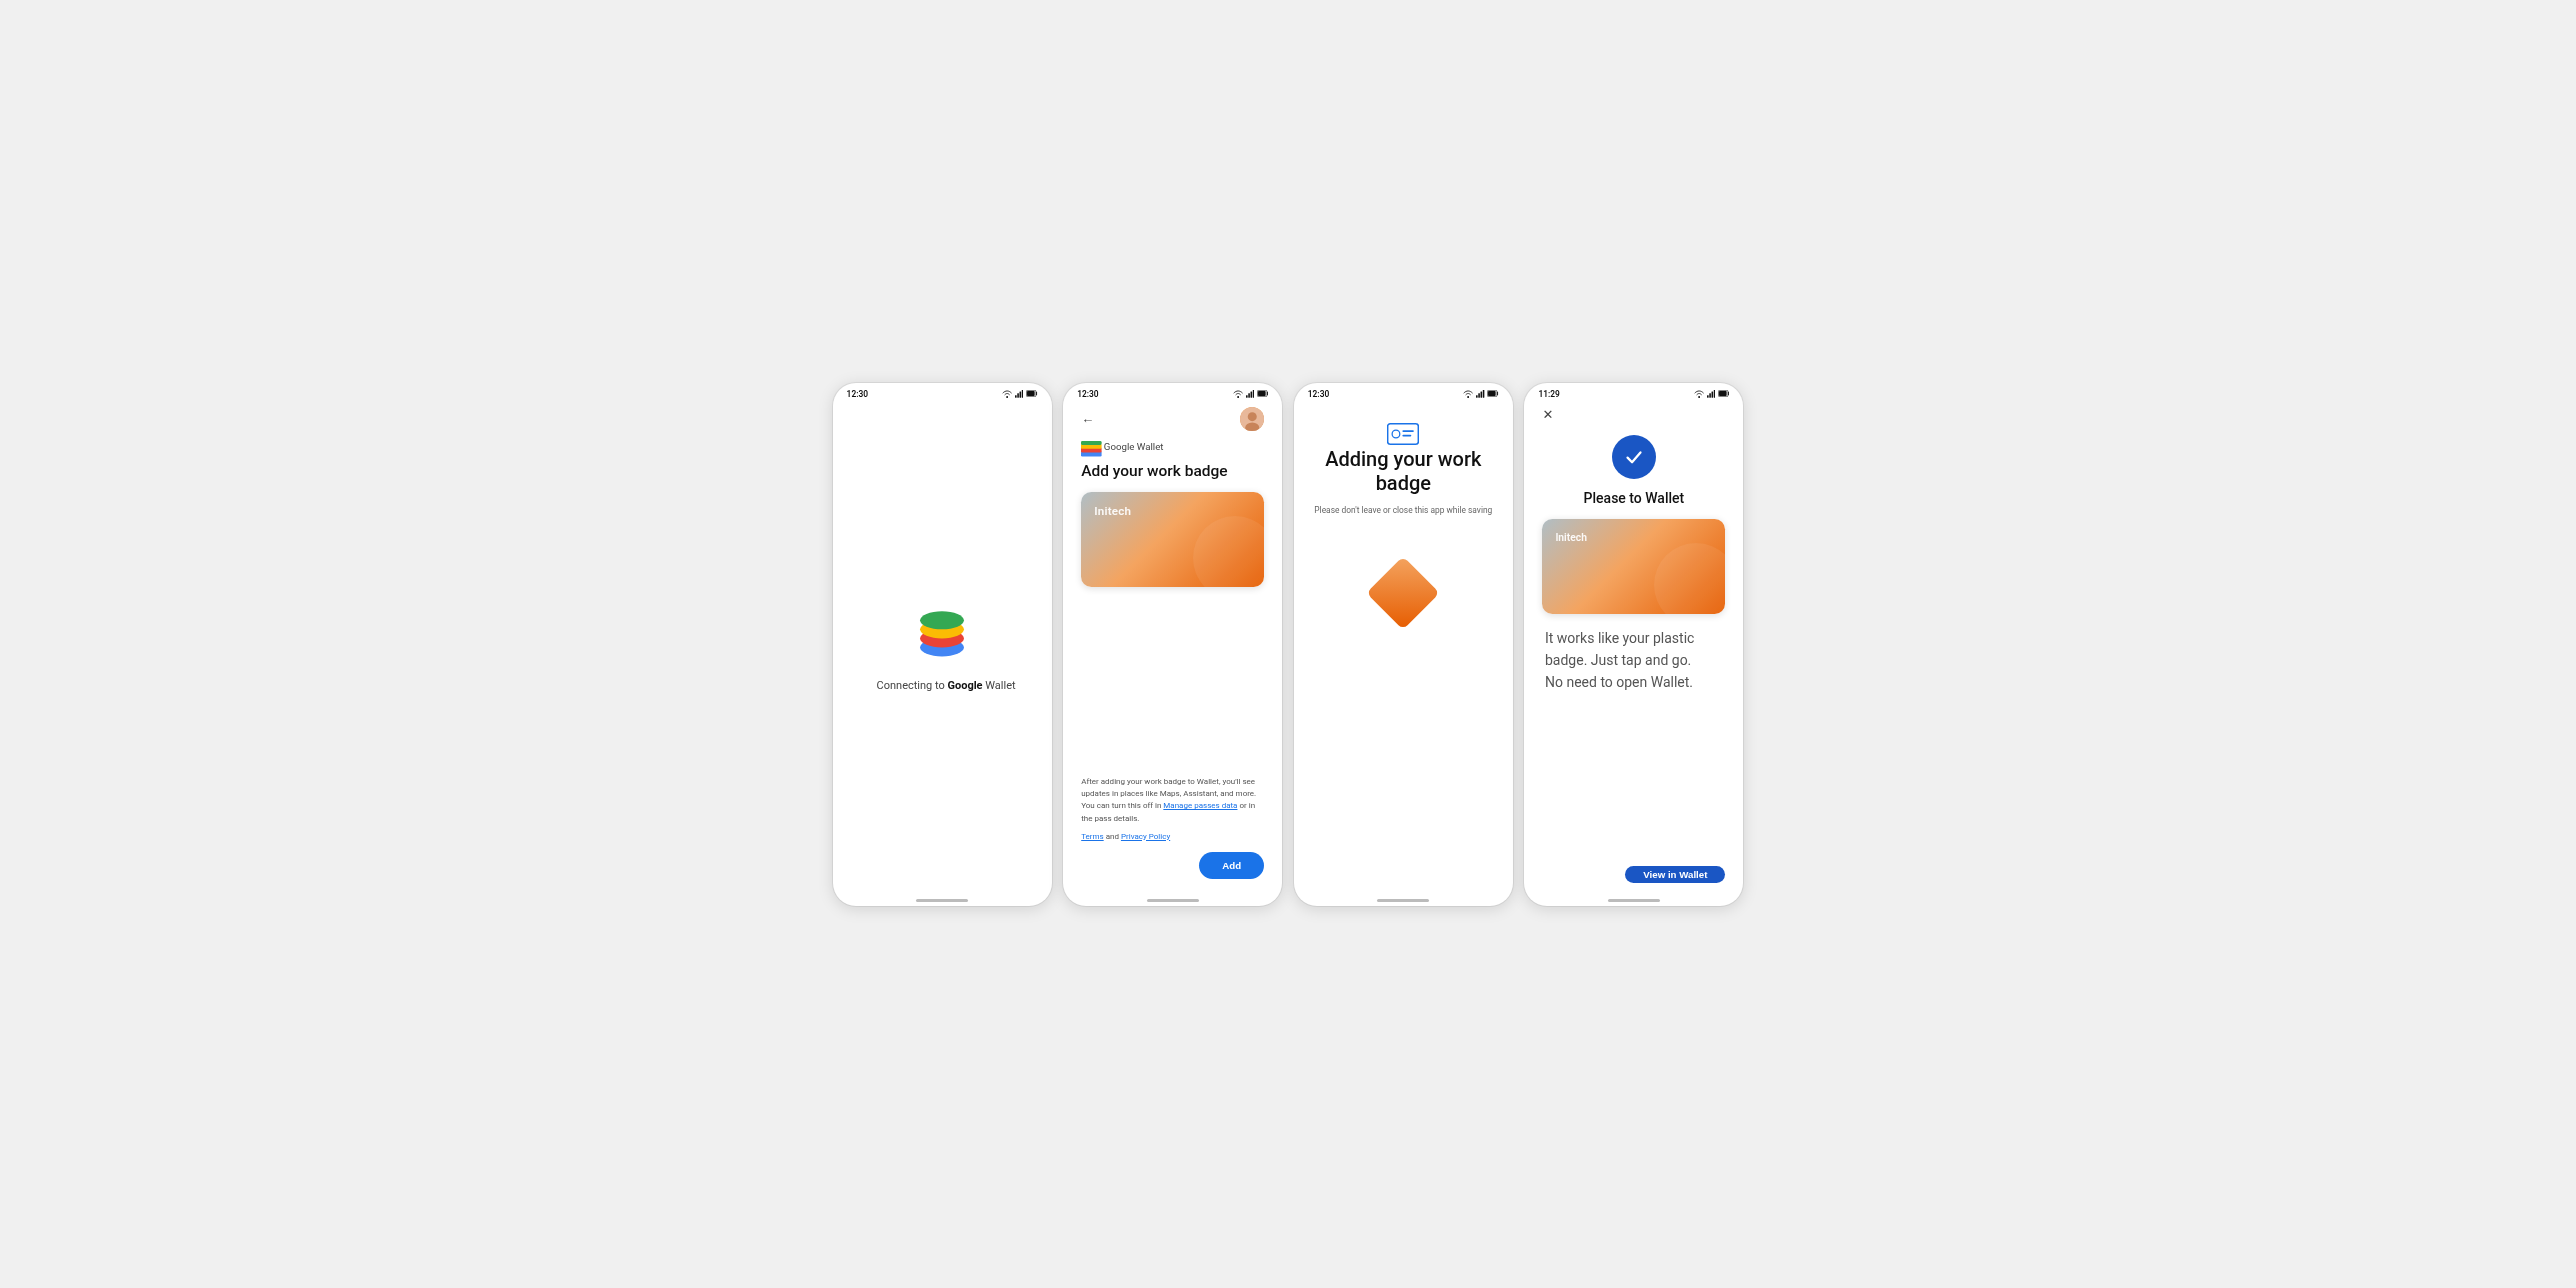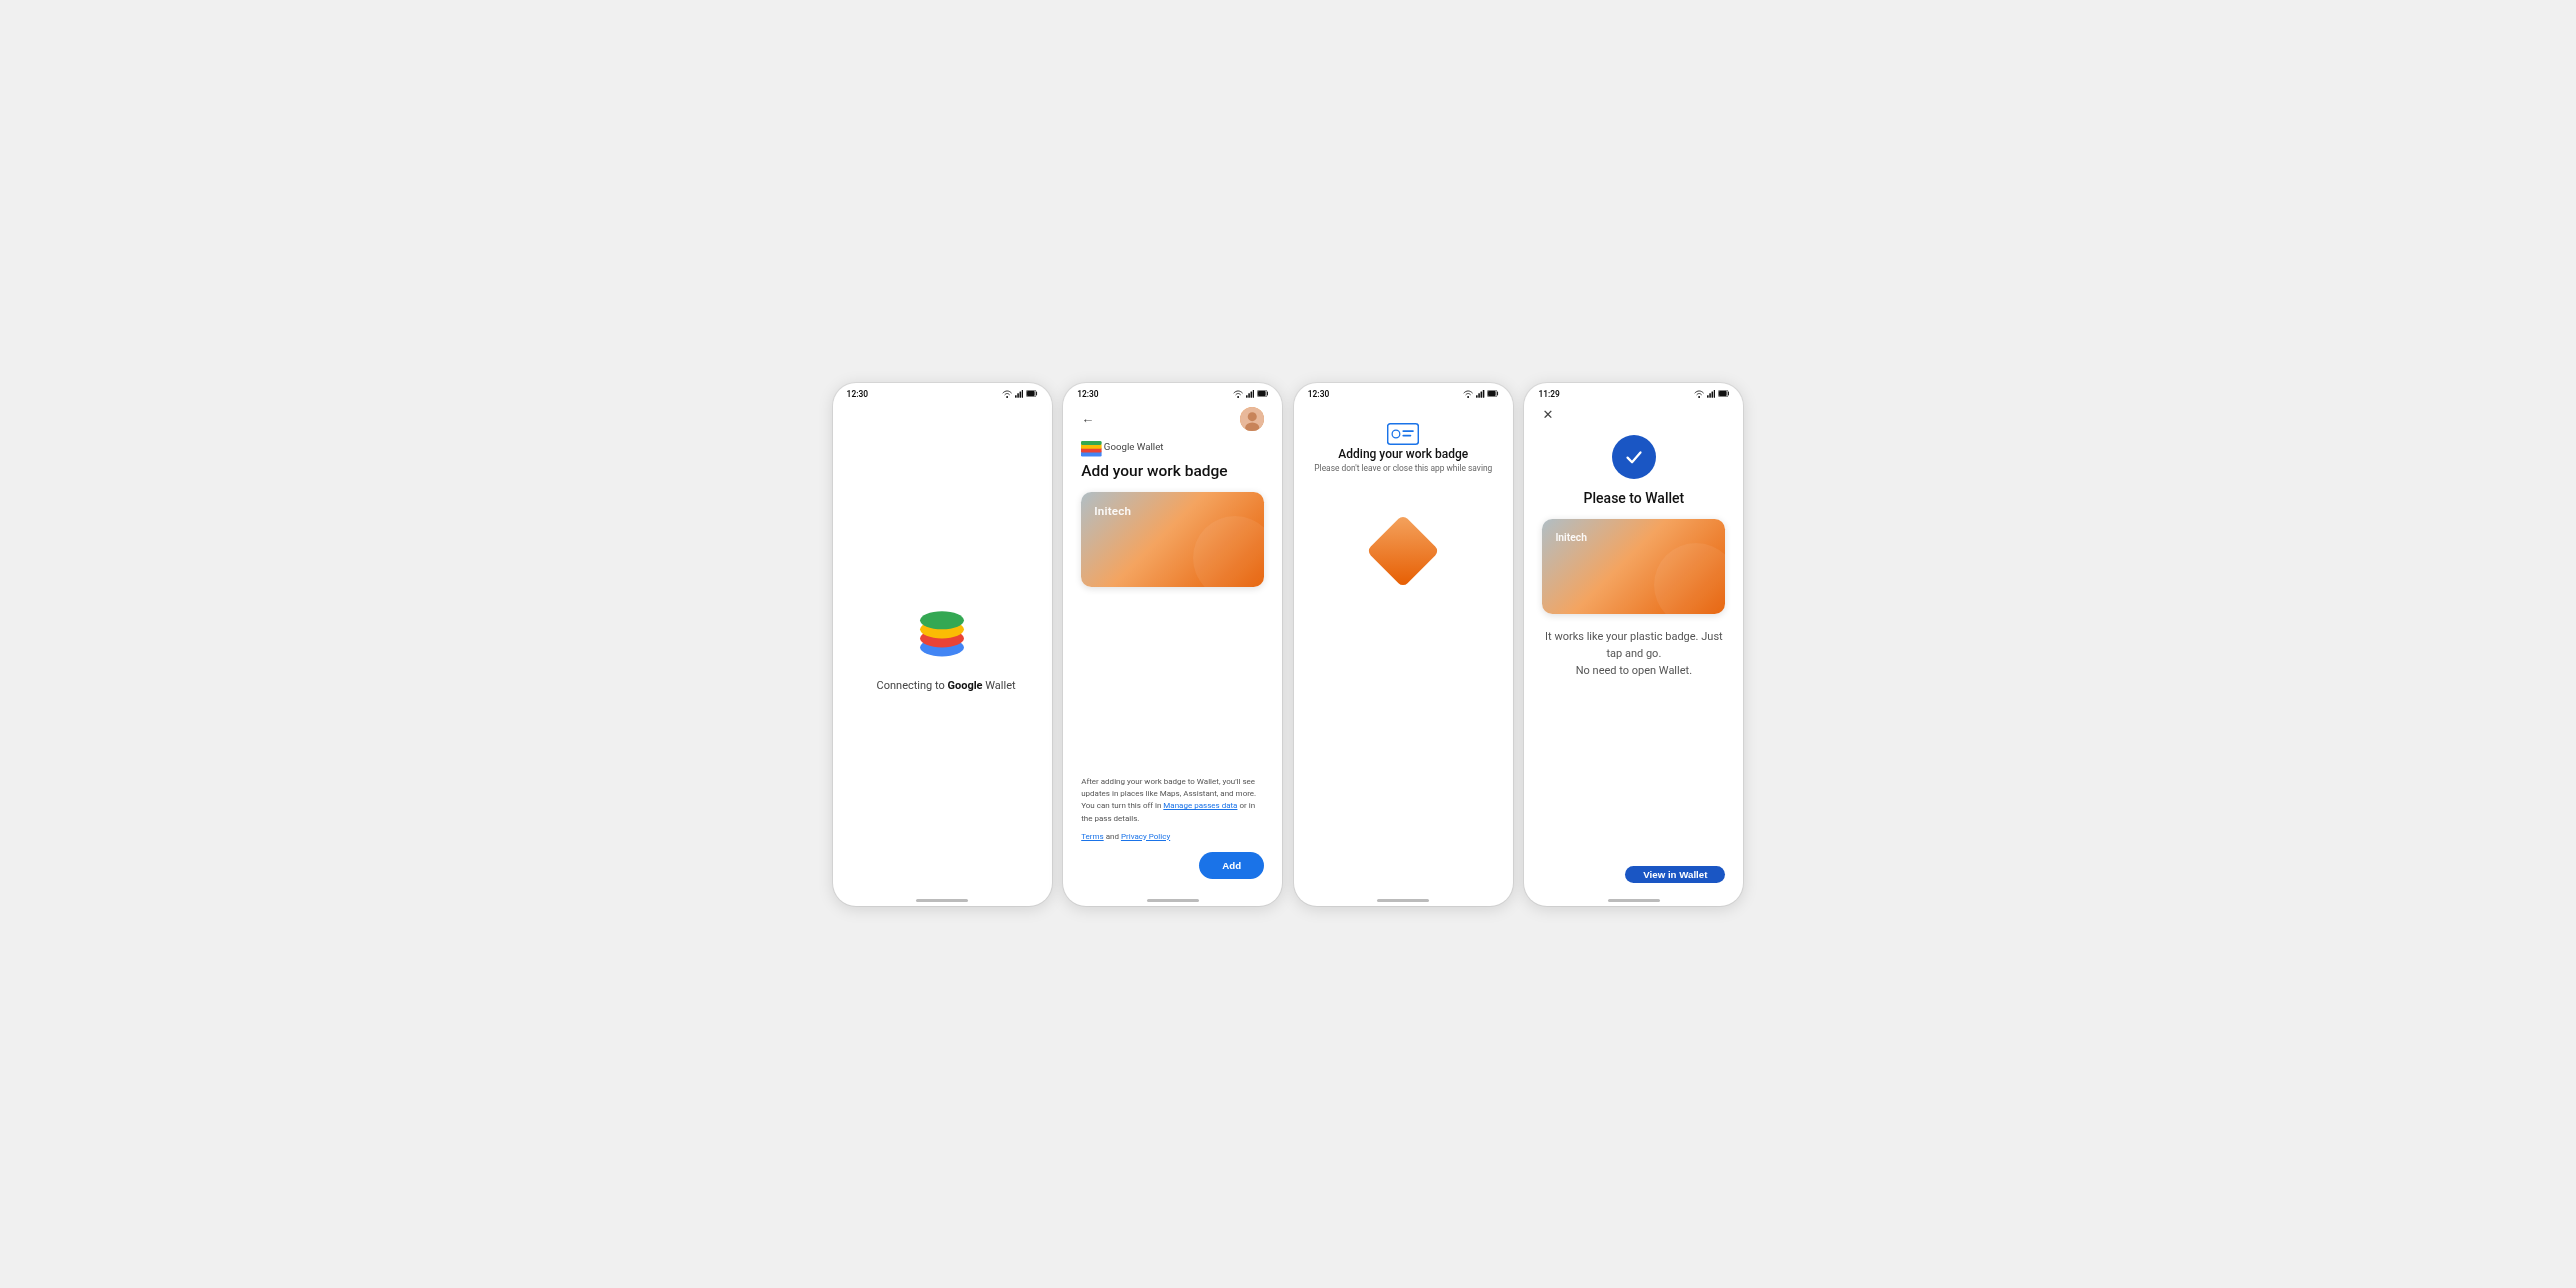--- a/index.html
+++ b/index.html
@@ -187,24 +187,24 @@
 
     
     .screen3-content {
       flex: 1;
       display: flex;
       flex-direction: column;
       align-items: center;
       padding-top: 19.3px;
     }
     .screen3-title {
-      font-size: 12px;
+      font-size: 20px;
       font-weight: 500;
       color: #111;
-      margin-bottom: 2px;
+      margin-bottom: 10px;
       text-align: center;
     }
     .screen3-subtitle {
       font-size: 8.4px;
       color: #666;
       text-align: left;
       margin-bottom: 39px;
     }
     .loading-diamond {
       width: 52px;
@@ -262,23 +262,22 @@
     }
     .badge-card-small-label {
       position: absolute;
       top: 11.6px;
       left: 13px;
       color: rgba(255,255,255,0.92);
       font-size: 10.3px;
       font-weight: 600;
     }
     .screen4-info {
-      font-size: 11px;
+      font-size: 14px;
       color: #555;
-      text-align: center;
       line-height: 1.55;
       margin-bottom: 5.2px;
       padding: 0 2.6px;
     }
     .view-in-wallet-btn {
       position: absolute;
       bottom: 23px;
       right: 18px;
       background: #1a56c4;
       color: #fff;

